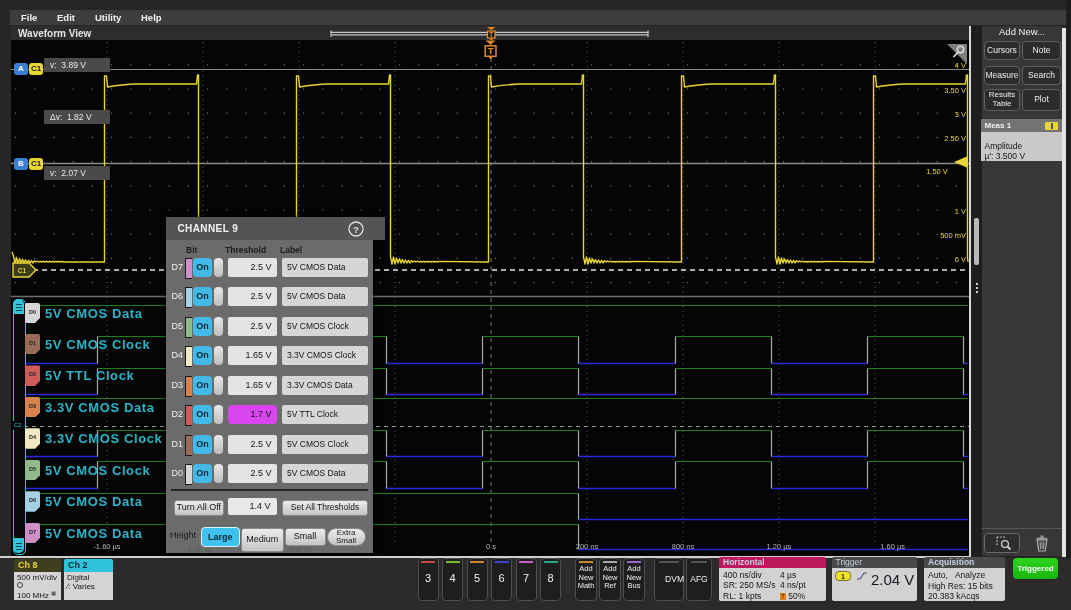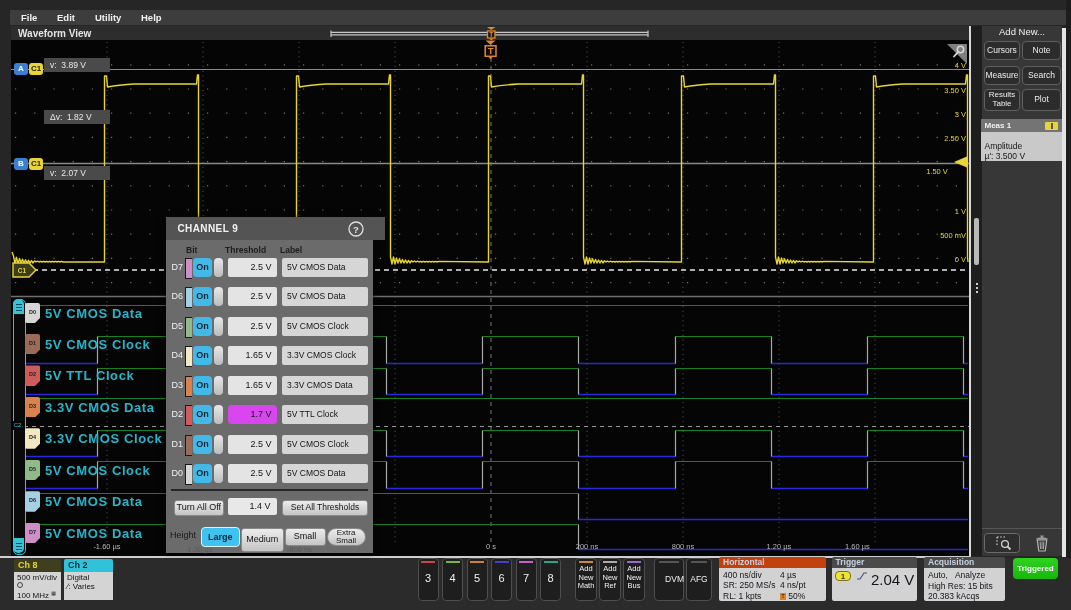--- a/index.html
+++ b/index.html
@@ -112,21 +112,21 @@
 <div style="position:absolute;left:25px;top:522.6px;width:15px;height:20.5px;background:#cf8fc6;border-radius:2px;clip-path:polygon(0 0,100% 0,100% calc(100% - 5px),calc(100% - 5px) 100%,0 100%)">
     <span style="position:absolute;left:0;top:6px;width:100%;text-align:center;font-size:5.5px;color:#222;font-weight:700">D7</span>
   </div>
 <div style="position:absolute;left:45px;top:525.6px;font-size:13px;font-weight:700;color:#2ab4c8;white-space:nowrap;letter-spacing:0.6px">5V CMOS Data</div>
 <div style="position:absolute;left:77px;top:542px;width:60px;text-align:center;font-size:7.5px;color:#b8b8b8">-1.60 µs</div>
 <div style="position:absolute;left:365px;top:564px;width:60px;text-align:center;font-size:7.5px;color:#b8b8b8">-400 ns</div>
 <div style="position:absolute;left:461px;top:542px;width:60px;text-align:center;font-size:7.5px;color:#b8b8b8">0 s</div>
 <div style="position:absolute;left:557px;top:542px;width:60px;text-align:center;font-size:7.5px;color:#b8b8b8">200 ns</div>
 <div style="position:absolute;left:653px;top:542px;width:60px;text-align:center;font-size:7.5px;color:#b8b8b8">800 ns</div>
 <div style="position:absolute;left:749px;top:542px;width:60px;text-align:center;font-size:7.5px;color:#b8b8b8">1.20 µs</div>
-<div style="position:absolute;left:845px;top:542px;width:60px;text-align:left;font-size:7.5px;color:#b8b8b8">1.60 µs</div>
+<div style="position:absolute;left:845px;top:542px;width:60px;text-align:right;font-size:7.5px;color:#b8b8b8">1.60 µs</div>
 <div style="position:absolute;left:971px;top:26px;width:11px;height:530px;background:#1e1e1e"></div>
 <div style="position:absolute;left:974px;top:218px;width:5px;height:47px;background:#b8b8b8;border-radius:2px"></div>
 <div style="position:absolute;left:975.5px;top:283px;width:2px;height:2px;background:#ccc"></div>
 <div style="position:absolute;left:975.5px;top:287px;width:2px;height:2px;background:#ccc"></div>
 <div style="position:absolute;left:975.5px;top:291px;width:2px;height:2px;background:#ccc"></div>
 <div style="position:absolute;left:982px;top:26px;width:80px;height:530px;background:#373737"></div>
 <div style="position:absolute;left:982px;top:26px;width:80px;height:14px;font-size:9.5px;font-weight:400;color:#f0f0f0;text-align:center">Add New...</div>
 <div style="position:absolute;left:984px;top:41px;width:34px;height:17px;background:#2c2c2c;border:1px solid #5f5f5f;border-radius:4px;color:#ececec;font-size:8.5px;display:flex;align-items:center;justify-content:center;text-align:center;line-height:1.1">Cursors</div>
 <div style="position:absolute;left:1022px;top:41px;width:37px;height:17px;background:#2c2c2c;border:1px solid #5f5f5f;border-radius:4px;color:#ececec;font-size:8.5px;display:flex;align-items:center;justify-content:center;text-align:center;line-height:1.1">Note</div>
 <div style="position:absolute;left:984px;top:66px;width:34px;height:17px;background:#2c2c2c;border:1px solid #5f5f5f;border-radius:4px;color:#ececec;font-size:8.5px;display:flex;align-items:center;justify-content:center;text-align:center;line-height:1.1">Measure</div>
@@ -256,29 +256,29 @@
 <div style="position:absolute;left:599px;top:565px;width:22px;font-size:7.5px;line-height:8.5px;color:#f0f0f0;text-align:center">Add<br>New<br>Ref</div>
 <div style="position:absolute;left:623px;top:558px;width:22px;height:43px;background:#1e1e1e;border:1px solid #4e4e4e;border-radius:4px;box-sizing:border-box"></div>
 <div style="position:absolute;left:627px;top:561px;width:14px;height:2px;background:#9a6ad0"></div>
 <div style="position:absolute;left:623px;top:565px;width:22px;font-size:7.5px;line-height:8.5px;color:#f0f0f0;text-align:center">Add<br>New<br>Bus</div>
 <div style="position:absolute;left:654px;top:558px;width:30px;height:43px;background:#1e1e1e;border:1px solid #4e4e4e;border-radius:4px;box-sizing:border-box"></div>
 <div style="position:absolute;left:659px;top:561px;width:20px;height:2px;background:#555"></div>
 <div style="position:absolute;left:654px;top:574px;width:30px;font-size:8.5px;color:#f0f0f0;text-align:right">DVM</div>
 <div style="position:absolute;left:686px;top:558px;width:26px;height:43px;background:#1e1e1e;border:1px solid #4e4e4e;border-radius:4px;box-sizing:border-box"></div>
 <div style="position:absolute;left:691px;top:561px;width:16px;height:2px;background:#555"></div>
 <div style="position:absolute;left:686px;top:574px;width:26px;font-size:8.5px;color:#f0f0f0;text-align:center">AFG</div>
-<div style="position:absolute;left:719px;top:557px;width:107px;height:11px;background:#c2410c;color:#c6d2e2;font-size:8.5px;font-weight:700;line-height:11px;padding-left:4px;box-sizing:border-box;border-radius:2px 2px 0 0">Horizontal</div>
+<div style="position:absolute;left:719px;top:557px;width:107px;height:11px;background:#be185d;color:#c6d2e2;font-size:8.5px;font-weight:700;line-height:11px;padding-left:4px;box-sizing:border-box;border-radius:2px 2px 0 0">Horizontal</div>
 <div style="position:absolute;left:719px;top:568px;width:107px;height:33px;background:#d2d2d2;border-radius:0 0 2px 2px"></div>
 <div style="position:absolute;left:723px;top:570px;font-size:8.5px;color:#15151f;white-space:nowrap">400 ns/div</div>
 <div style="position:absolute;left:780px;top:570px;font-size:8.5px;color:#15151f;white-space:nowrap">4 µs</div>
 <div style="position:absolute;left:723px;top:580px;font-size:8.5px;color:#15151f;white-space:nowrap">SR: 250 MS/s</div>
 <div style="position:absolute;left:780px;top:580px;font-size:8.5px;color:#15151f;white-space:nowrap">4 ns/pt</div>
 <div style="position:absolute;left:723px;top:591px;font-size:8.5px;color:#15151f;white-space:nowrap">RL: 1 kpts</div>
 <div style="position:absolute;left:780px;top:591px;font-size:8.5px;color:#15151f;white-space:nowrap"><span style="display:inline-block;width:6px;height:7px;background:#e08020;color:#111;font-size:5px;line-height:6px;text-align:center;vertical-align:1px">T</span> 50%</div>
-<div style="position:absolute;left:831.5px;top:557px;width:85.5px;height:11px;background:#4a4a4a;color:#c6d2e2;font-size:8.5px;font-weight:700;line-height:11px;padding-left:4px;box-sizing:border-box;border-radius:2px 2px 0 0">Trigger</div>
+<div style="position:absolute;left:831.5px;top:557px;width:85.5px;height:11px;background:#4a4a4a;color:#c6d2e2;font-size:8.5px;font-weight:400;line-height:11px;padding-left:4px;box-sizing:border-box;border-radius:2px 2px 0 0">Trigger</div>
 <div style="position:absolute;left:831.5px;top:568px;width:85.5px;height:33px;background:#d2d2d2;border-radius:0 0 2px 2px"></div>
 <div style="position:absolute;left:835px;top:571px;width:16px;height:10px;background:#f0e32c;border:1px solid #77722a;border-radius:4px;color:#3a3a10;font-size:8px;font-weight:700;text-align:center;line-height:10px;box-sizing:border-box">1</div>
 <svg width="12" height="10" style="position:absolute;left:856px;top:571px" xmlns="http://www.w3.org/2000/svg">
 <path d="M1,8 H4 L8,2 H11" stroke="#44507a" stroke-width="1.1" fill="none"></path>
   </svg>
 <div style="position:absolute;left:871px;top:571px;font-size:15px;color:#15151f">2.04 V</div>
 <div style="position:absolute;left:924px;top:557px;width:81px;height:11px;background:#4a4a4a;color:#c6d2e2;font-size:8.5px;font-weight:700;line-height:11px;padding-left:4px;box-sizing:border-box;border-radius:2px 2px 0 0">Acquisition</div>
 <div style="position:absolute;left:924px;top:568px;width:81px;height:33px;background:#d2d2d2;border-radius:0 0 2px 2px"></div>
 <div style="position:absolute;left:928px;top:570px;font-size:8.5px;color:#15151f;white-space:nowrap">Auto, &nbsp;&nbsp;Analyze</div>
 <div style="position:absolute;left:928px;top:581px;font-size:8.5px;color:#15151f;white-space:nowrap">High Res: 15 bits</div>

